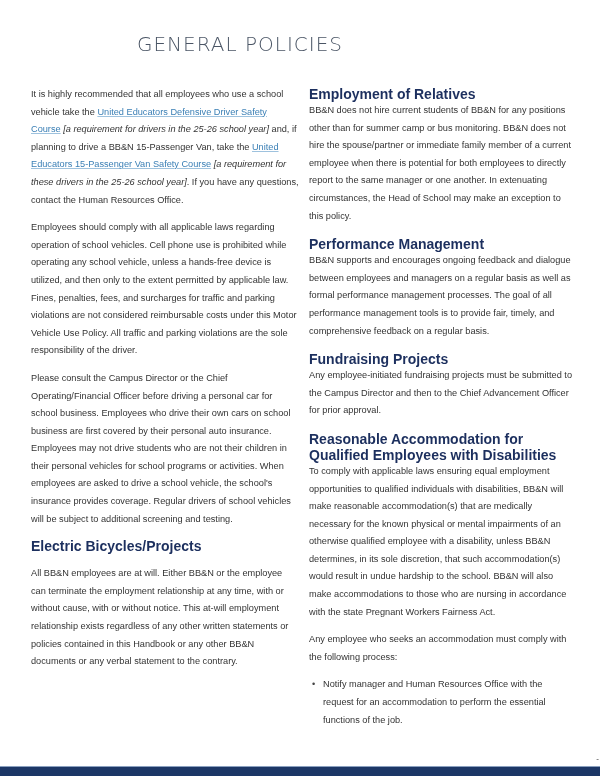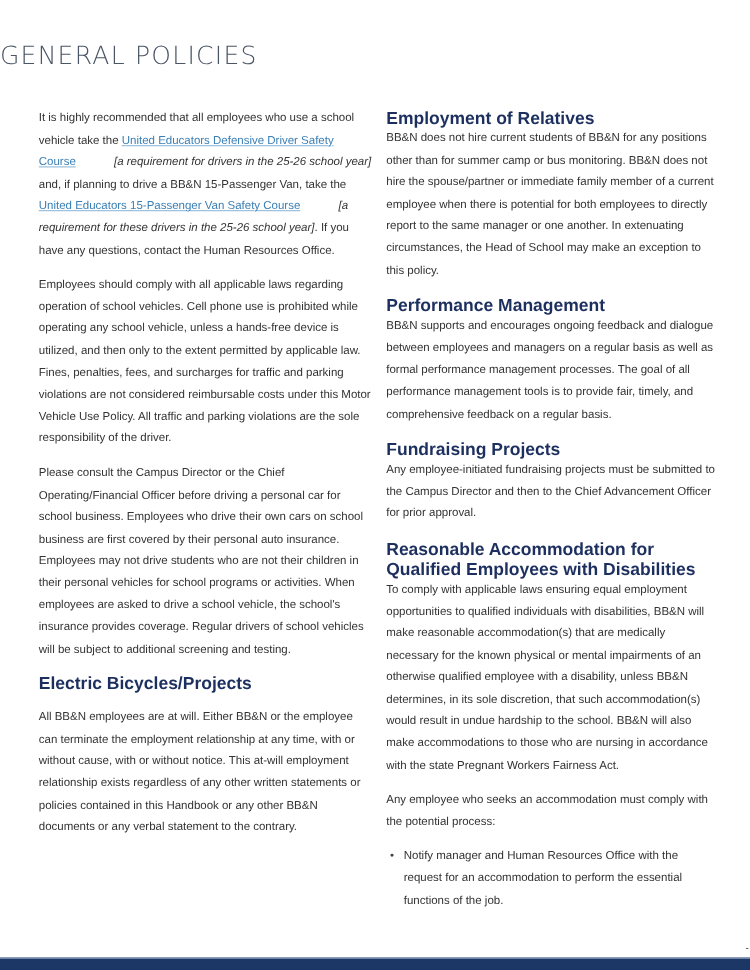--- a/index.html
+++ b/index.html
@@ -1,28 +1,28 @@
 <!DOCTYPE html>
 <html><head>
   <meta charset="utf-8">
   <style>
     html, body { margin: 0; padding: 0; background: #ffffff; }
     body { width: 600px; height: 776px; position: relative; overflow: hidden;
       font-family: "Liberation Sans", "DejaVu Sans", sans-serif; color: #3a3a3a; }
-    .page-title { position: absolute; top: 32px; left: 0; width: 480px; 
+    .page-title { position: absolute; top: 32px; left: 0; width: 480px; text-align: center;
       font-size: 20px; letter-spacing: 1px; color: #4a5565; font-weight: normal;
       font-family: "DejaVu Sans", sans-serif; font-weight: 300; }
     .col { position: absolute; top: 86px; font-size: 9.2px; line-height: 17.6px; color: #333; }
     .col-left { left: 31px; width: 268px; }
     .col-right { left: 309px; width: 265px; }
     p { margin: 0 0 10px 0; }
     h3 { margin: 0; font-size: 14px; line-height: 16px; color: #1c2f5e; font-weight: bold; }
     .section { margin-bottom: 11px; }
     a.link { color: #3a7fb5; text-decoration: underline; text-decoration-color: #9ec2de; }
-    em { font-style: italic; margin-left: 28px; }
+    em { font-style: italic; }
     ul { margin: 0; padding: 0 0 0 14px; list-style: none; }
     ul li { position: relative; padding-left: 0; }
     ul li::before { content: "\2022"; position: absolute; left: -11px; color: #444; }
     .page-number { position: absolute; top: 754px; left: 15px; width: 600px; text-align: right;
       font-size: 8px; color: #333; }
     .footer-bar { position: absolute; top: 766px; left: 0; width: 600px; height: 10px;
       background: #1c3766; border-top: 1px solid #8aa0bf; }
   </style>
 </head>
 <body>
@@ -57,21 +57,21 @@
   </div>
 
   <div class="section">
     <h3>Fundraising Projects</h3>
     <p>Any employee-initiated fundraising projects must be submitted to the Campus Director and then to the Chief Advancement Officer for prior approval.</p>
   </div>
 
   <div class="section">
     <h3>Reasonable Accommodation for Qualified Employees with Disabilities</h3>
     <p>To comply with applicable laws ensuring equal employment opportunities to qualified individuals with disabilities, BB&amp;N will make reasonable accommodation(s) that are medically necessary for the known physical or mental impairments of an otherwise qualified employee with a disability, unless BB&amp;N determines, in its sole discretion, that such accommodation(s) would result in undue hardship to the school. BB&amp;N will also make accommodations to those who are nursing in accordance with the state Pregnant Workers Fairness Act.</p>
-    <p>Any employee who seeks an accommodation must comply with the potential process:</p>
+    <p>Any employee who seeks an accommodation must comply with the following process:</p>
     <ul>
       <li>Notify manager and Human Resources Office with the request for an accommodation to perform the essential functions of the job.</li>
     </ul>
   </div>
 </div>
 
 <div class="page-number">- 20 -</div>
 <div class="footer-bar"></div>
 
 </body></html>

